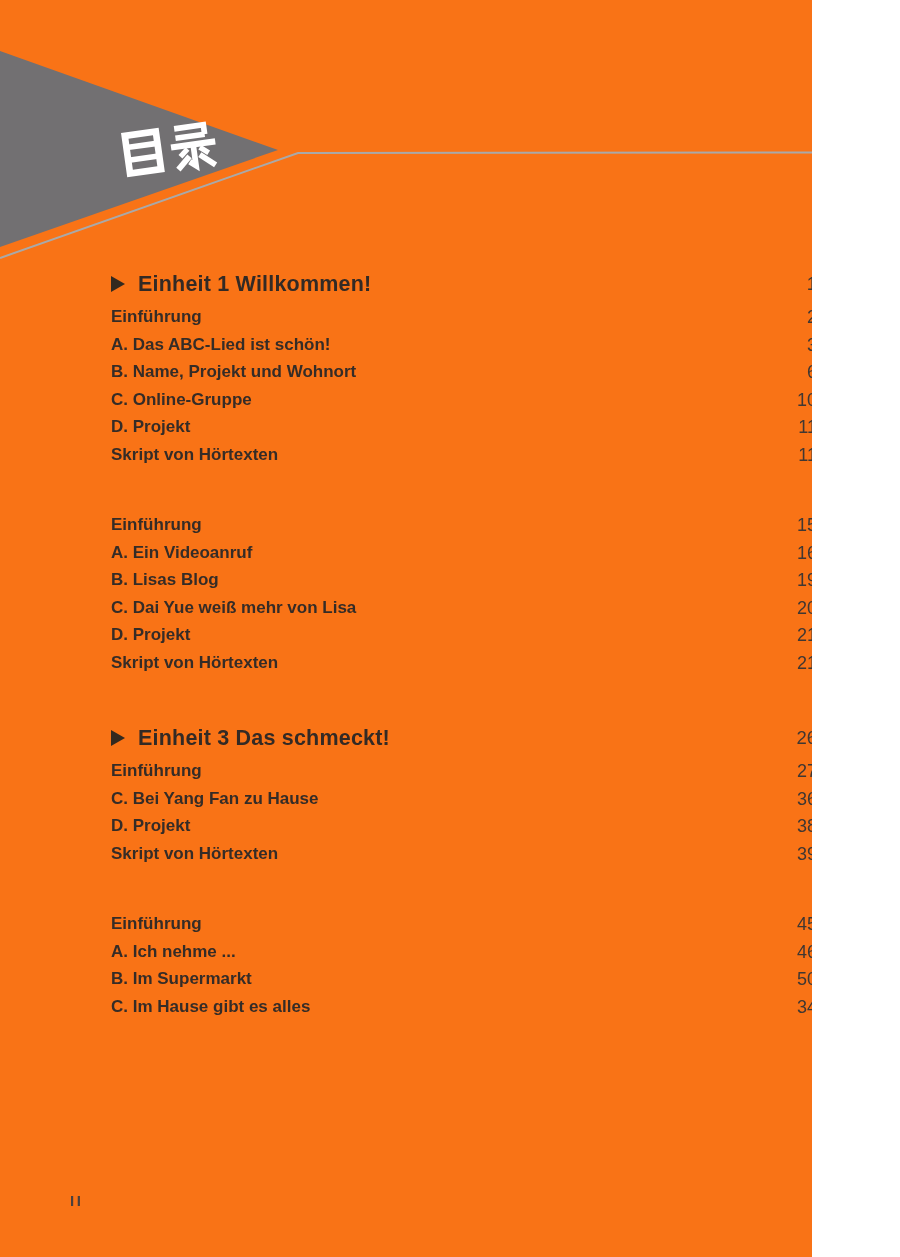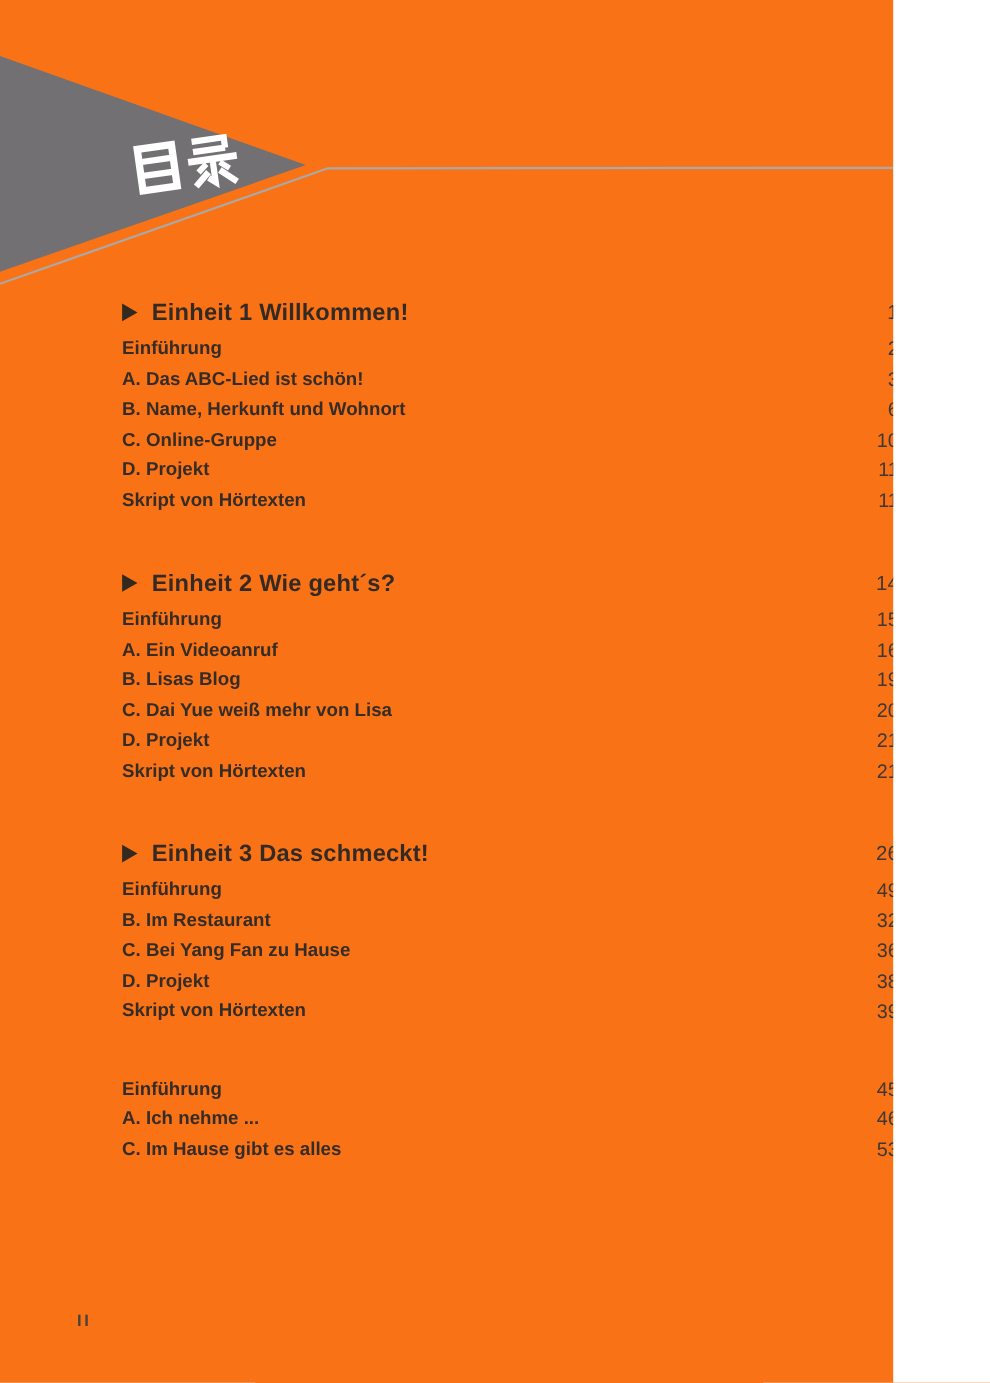--- a/index.html
+++ b/index.html
@@ -105,42 +105,37 @@
     </div>
   <div class="toc-row">
     <span class="row-label">Einführung</span>
     <span class="row-page">2</span>
   </div>
         <div class="toc-row">
     <span class="row-label">A. Das ABC-Lied ist schön!</span>
     <span class="row-page">3</span>
   </div>
         <div class="toc-row">
-    <span class="row-label">B. Name, Herkunft und Wohnort</span>
+    <span class="row-label">B. Name, Projekt und Wohnort</span>
     <span class="row-page">6</span>
   </div>
         <div class="toc-row">
     <span class="row-label">C. Online-Gruppe</span>
     <span class="row-page">10</span>
   </div>
         <div class="toc-row">
     <span class="row-label">D. Projekt</span>
     <span class="row-page">11</span>
   </div>
         <div class="toc-row">
     <span class="row-label">Skript von Hörtexten</span>
     <span class="row-page">11</span>
   </div>
       </section>
       <section class="toc-section">
-    <div class="sec-header">
-      <span class="arrow"></span>
-      <span class="sec-title">Einheit 2 Wie geht´s?</span>
-      <span class="sec-page">14</span>
-    </div>
   <div class="toc-row">
     <span class="row-label">Einführung</span>
     <span class="row-page">15</span>
   </div>
         <div class="toc-row">
     <span class="row-label">A. Ein Videoanruf</span>
     <span class="row-page">16</span>
   </div>
         <div class="toc-row">
     <span class="row-label">B. Lisas Blog</span>
@@ -160,25 +155,21 @@
   </div>
       </section>
       <section class="toc-section">
     <div class="sec-header">
       <span class="arrow"></span>
       <span class="sec-title">Einheit 3 Das schmeckt!</span>
       <span class="sec-page">26</span>
     </div>
   <div class="toc-row">
     <span class="row-label">Einführung</span>
-    <span class="row-page">49</span>
-  </div>
-        <div class="toc-row">
-    <span class="row-label">B. Im Restaurant</span>
-    <span class="row-page">32</span>
+    <span class="row-page">27</span>
   </div>
         <div class="toc-row">
     <span class="row-label">C. Bei Yang Fan zu Hause</span>
     <span class="row-page">36</span>
   </div>
         <div class="toc-row">
     <span class="row-label">D. Projekt</span>
     <span class="row-page">38</span>
   </div>
         <div class="toc-row">
@@ -189,21 +180,25 @@
       <section class="toc-section">
   <div class="toc-row">
     <span class="row-label">Einführung</span>
     <span class="row-page">45</span>
   </div>
         <div class="toc-row">
     <span class="row-label">A. Ich nehme ...</span>
     <span class="row-page">46</span>
   </div>
         <div class="toc-row">
+    <span class="row-label">B. Im Supermarkt</span>
+    <span class="row-page">50</span>
+  </div>
+        <div class="toc-row">
     <span class="row-label">C. Im Hause gibt es alles</span>
-    <span class="row-page">53</span>
+    <span class="row-page">34</span>
   </div>
       </section>
     </main>
 
   <div class="footer-page">II</div>
 
 </div>
 
 </body></html>

